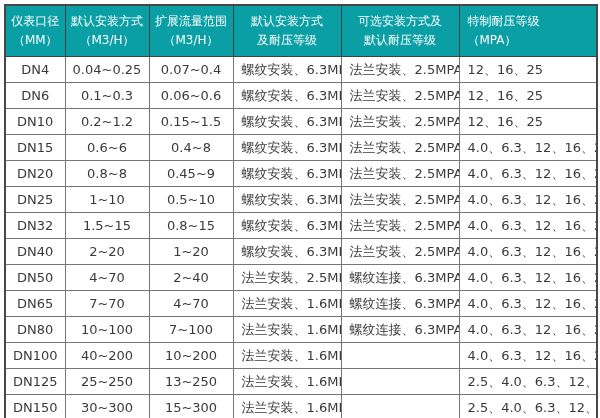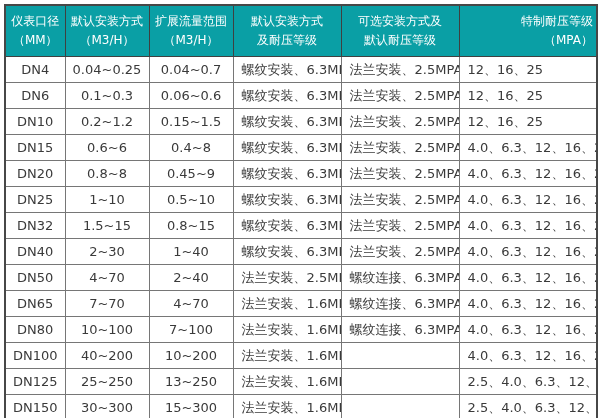--- a/index.html
+++ b/index.html
@@ -31,21 +31,21 @@
     font-weight: normal;
     font-size: 12px;
     line-height: 1.55;
     white-space: pre-line;
     height: 44px;
     padding: 3px 3px;
     border: 1px solid #3f4040;
     text-align: center;
     vertical-align: middle;
   }
-  th.left { text-align: right; padding-left: 8px; }
+  th.left { text-align: left; padding-left: 8px; }
   td {
     height: 23px;
     font-size: 13px;
     color: var(--body-text, #3a3a3a);
     background: #ffffff;
     border: 1px solid #767676;
     padding: 1px 4px;
     vertical-align: middle;
     overflow: hidden;
     white-space: nowrap;
@@ -79,21 +79,21 @@
         <th>可选安装方式及
 默认耐压等级</th>
         <th class="left">特制耐压等级
 （MPA）</th>
       </tr>
     </thead>
     <tbody>
         <tr>
           <td class="center">DN4</td>
           <td class="center">0.04~0.25</td>
-          <td class="center">0.04~0.7</td>
+          <td class="center">0.07~0.4</td>
           <td class="left">螺纹安装、6.3MPA</td>
           <td class="left">法兰安装、2.5MPA</td>
           <td class="left">12、16、25</td>
         </tr>
         <tr>
           <td class="center">DN6</td>
           <td class="center">0.1~0.3</td>
           <td class="center">0.06~0.6</td>
           <td class="left">螺纹安装、6.3MPA</td>
           <td class="left">法兰安装、2.5MPA</td>
@@ -134,22 +134,22 @@
         <tr>
           <td class="center">DN32</td>
           <td class="center">1.5~15</td>
           <td class="center">0.8~15</td>
           <td class="left">螺纹安装、6.3MPA</td>
           <td class="left">法兰安装、2.5MPA</td>
           <td class="left">4.0、6.3、12、16、25</td>
         </tr>
         <tr>
           <td class="center">DN40</td>
-          <td class="center">2~30</td>
-          <td class="center">1~40</td>
+          <td class="center">2~20</td>
+          <td class="center">1~20</td>
           <td class="left">螺纹安装、6.3MPA</td>
           <td class="left">法兰安装、2.5MPA</td>
           <td class="left">4.0、6.3、12、16、25</td>
         </tr>
         <tr>
           <td class="center">DN50</td>
           <td class="center">4~70</td>
           <td class="center">2~40</td>
           <td class="left">法兰安装、2.5MPA</td>
           <td class="left">螺纹连接、6.3MPA</td>

